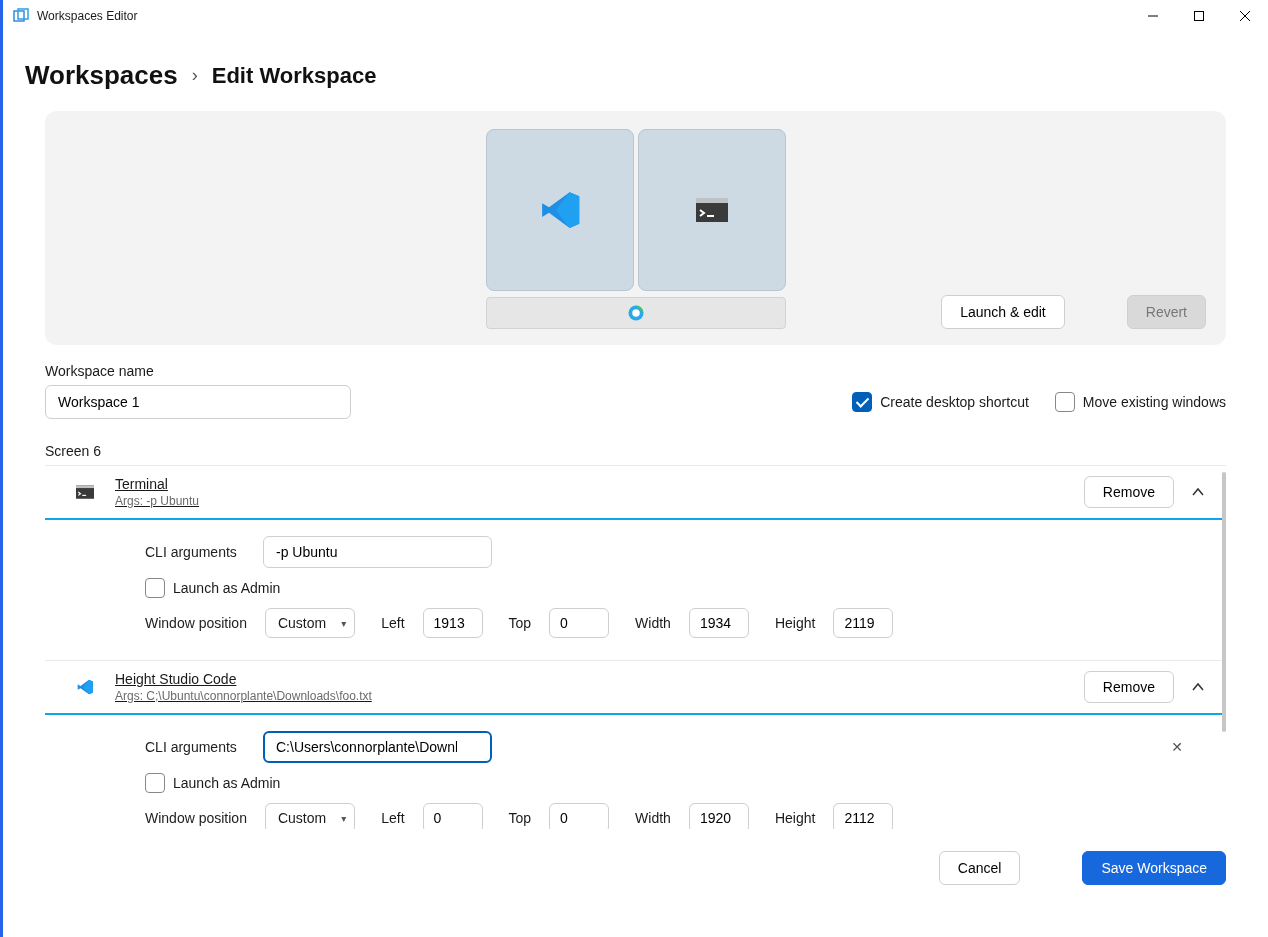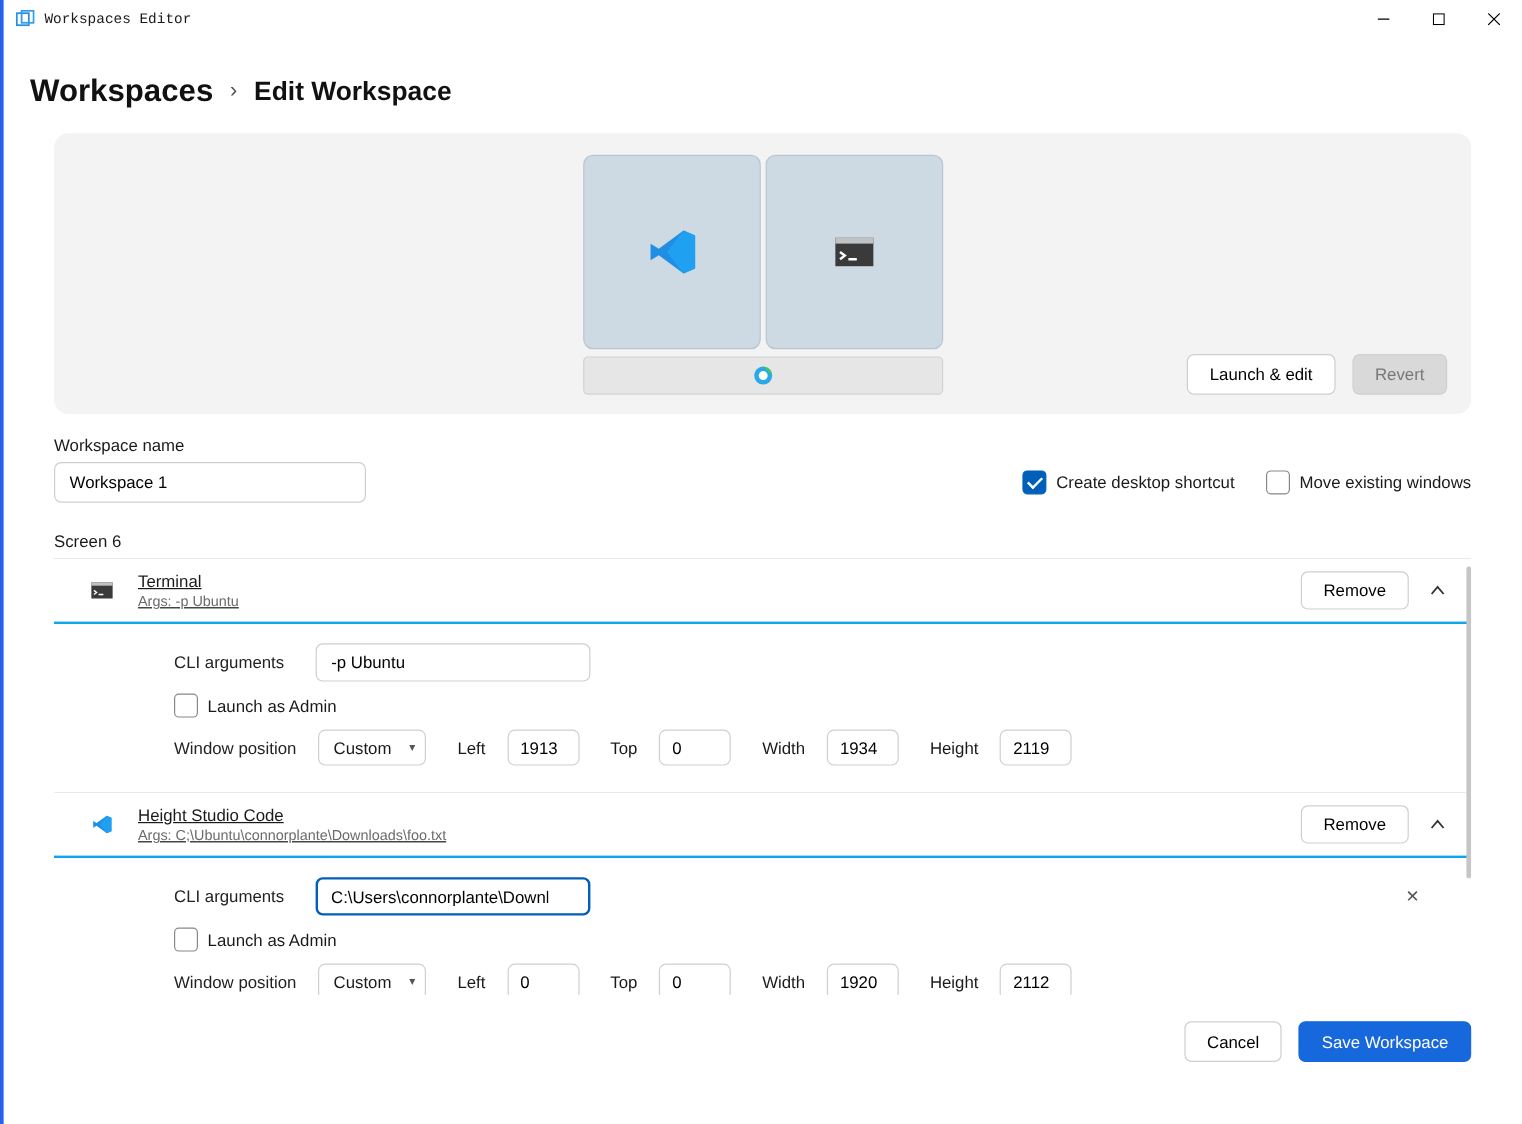--- a/index.html
+++ b/index.html
@@ -1,49 +1,49 @@
 <!DOCTYPE html>
 <html><head>
 <meta charset="utf-8">
 <style>
   * { box-sizing: border-box; margin: 0; padding: 0; }
   body { font-family: "Segoe UI", -apple-system, sans-serif; font-size: 14px; color: #1a1a1a; background: #fff; }
 
   
   .titlebar { height: 32px; display: flex; align-items: center; padding: 0 0 0 10px; border-bottom: 1px solid transparent; }
   .titlebar .icon { width: 16px; height: 16px; margin-right: 8px; display:flex; align-items:center; justify-content:center; }
-  .titlebar .title { font-size: 12px; font-family: Liberation Mono, monospace; }
+  .titlebar .title { font-size: 12px; }
   .winctrls { margin-left: auto; display:flex; }
   .winbtn { width: 46px; height: 32px; display:flex; align-items:center; justify-content:center; cursor:pointer; }
 
   
   .outer { border-left: 3px solid #2563eb; min-height: 937px; }
 
   
   .pagehdr { display:flex; align-items:center; gap:14px; padding: 28px 22px 20px 22px; }
   .crumb-root { font-size: 26px; font-weight: 600; color:#111; cursor:pointer; }
   .chev-sep { font-size: 18px; color:#555; }
   .crumb-here { font-size: 22px; font-weight: 700; color:#111; }
 
   
   .preview-wrap { background:#f3f3f3; border-radius:12px; margin:0 42px; padding:18px 20px 16px 20px; position:relative; }
   .preview { width:300px; margin:0 auto; }
   .tiles { display:flex; gap:4px; }
   .tile { width:148px; height:162px; background:#cdd9e3; border:1px solid #b9c6d1; border-radius:8px; display:flex; align-items:center; justify-content:center; }
   .tray { width:300px; height:32px; background:#e6e6e6; border:1px solid #d2d2d2; border-radius:4px; margin-top:6px; display:flex; align-items:center; justify-content:center; }
   .preview-actions { position:absolute; right:20px; bottom:16px; display:flex; gap:14px; }
-  .btn { padding:8px 18px; border:1px solid #cfcfcf; background:#fff; border-radius:6px; cursor:pointer; font-size:14px; }
+  .btn { padding:8px 18px; border:1px solid #cfcfcf; background:#fff; border-radius:6px; cursor:pointer; font-size:14px;margin-left:48px; }
   .btn-disabled { background:#d9d9d9; color:#777; border-color:#d0d0d0; cursor:default; }
   .btn-primary { background:#1668dc; color:#fff; border-color:#1668dc; }
 
   
   .form { margin:18px 42px 8px 42px; }
   .row { display:flex; align-items:center; gap:28px; }
   .label-top { font-size:14px; margin-bottom:6px; }
-  .text-input { width:260px; padding:8px 12px; border:1px solid #cfcfcf; border-radius:6px; background:#fff; font-size:14px; }
+  .text-input { width:306px; padding:8px 12px; border:1px solid #cfcfcf; border-radius:6px; background:#fff; font-size:14px; }
 
   .chkwrap { display:flex; align-items:center; gap:8px; }
   .chk { width:20px; height:20px; border:1px solid #888; border-radius:4px; display:flex; align-items:center; justify-content:center; cursor:pointer; background:#fff; }
   .chk.checked { background:#005fb8; border-color:#005fb8; }
   .chk.checked::after { content:""; width:5px; height:10px; border:solid #fff; border-width:0 2px 2px 0; transform:rotate(45deg); margin-bottom:2px; }
 
   .section-label { font-size:14px; margin:24px 0 6px 42px; }
   .apps-list { margin:0 42px 8px 42px; border-top:1px solid #eaeaea; max-height: 364px; overflow:hidden; position:relative; }
   .scrollbar-fake { position:absolute; right:0; top:6px; width:4px; height:260px; background:#c6c6c6; border-radius:3px; }
 

